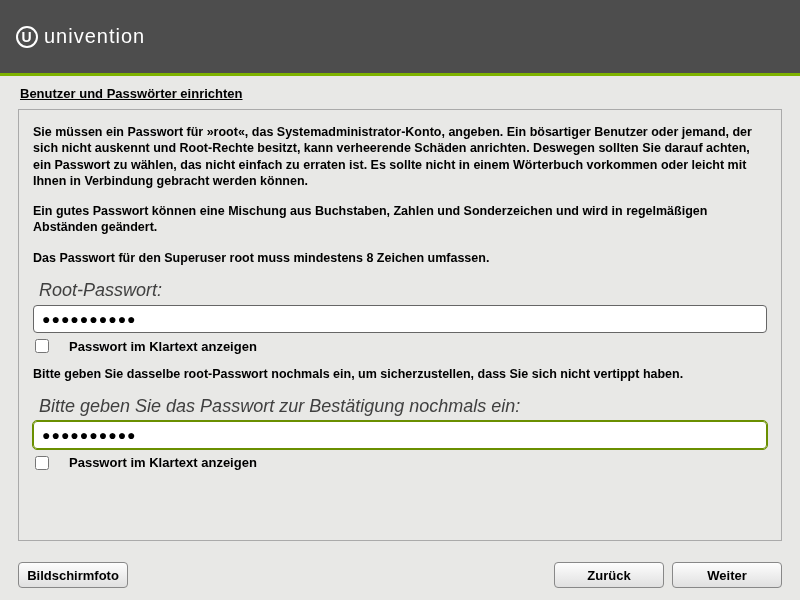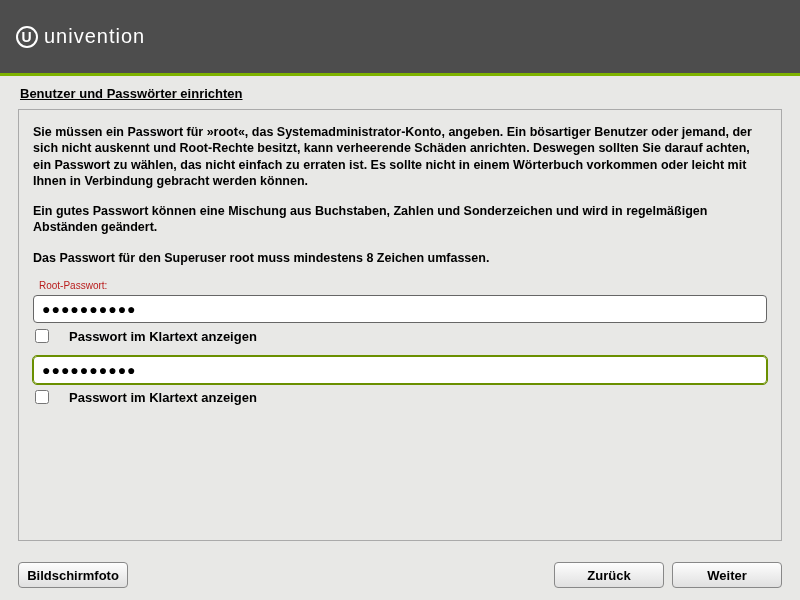--- a/index.html
+++ b/index.html
@@ -55,24 +55,25 @@
       position: relative;
     }
     .para {
       font-weight: bold;
       font-size: 12.5px;
       line-height: 1.3;
       margin-bottom: 14px;
       color: #000;
     }
     .field-label {
-      font-size: 10px;
+      font-style: italic;
+      font-size: 18px;
       margin-bottom: 4px;
       margin-left: 6px;
-      color: #b91c1c;
+      color: #404040;
     }
     .pw-input {
       width: 100%;
       height: 28px;
       border: 1px solid #666;
       border-radius: 4px;
       padding: 0 8px;
       font-size: 14px;
       background: #fff;
       letter-spacing: 1px;
@@ -136,21 +137,23 @@
   <p class="para">Ein gutes Passwort können eine Mischung aus Buchstaben, Zahlen und Sonderzeichen und wird in regelmäßigen Abständen geändert.</p>
   <p class="para">Das Passwort für den Superuser root muss mindestens 8 Zeichen umfassen.</p>
 
   <div class="field-label">Root-Passwort:</div>
   <input type="text" class="pw-input" readonly="" value="●●●●●●●●●●" style="">
   <div class="checkbox-row">
     <input type="checkbox" id="cb1" style="">
     <label for="cb1">Passwort im Klartext anzeigen</label>
   </div>
 
+  <p class="para">Bitte geben Sie dasselbe root-Passwort nochmals ein, um sicherzustellen, dass Sie sich nicht vertippt haben.</p>
 
+  <div class="field-label">Bitte geben Sie das Passwort zur Bestätigung nochmals ein:</div>
   <input type="text" class="pw-input focused" readonly="" value="●●●●●●●●●●" style="">
   <div class="checkbox-row">
     <input type="checkbox" id="cb2" style="">
     <label for="cb2">Passwort im Klartext anzeigen</label>
   </div>
 </div>
 
 <div class="button-bar">
   <button class="btn">Bildschirmfoto</button>
   <div class="right-buttons">

